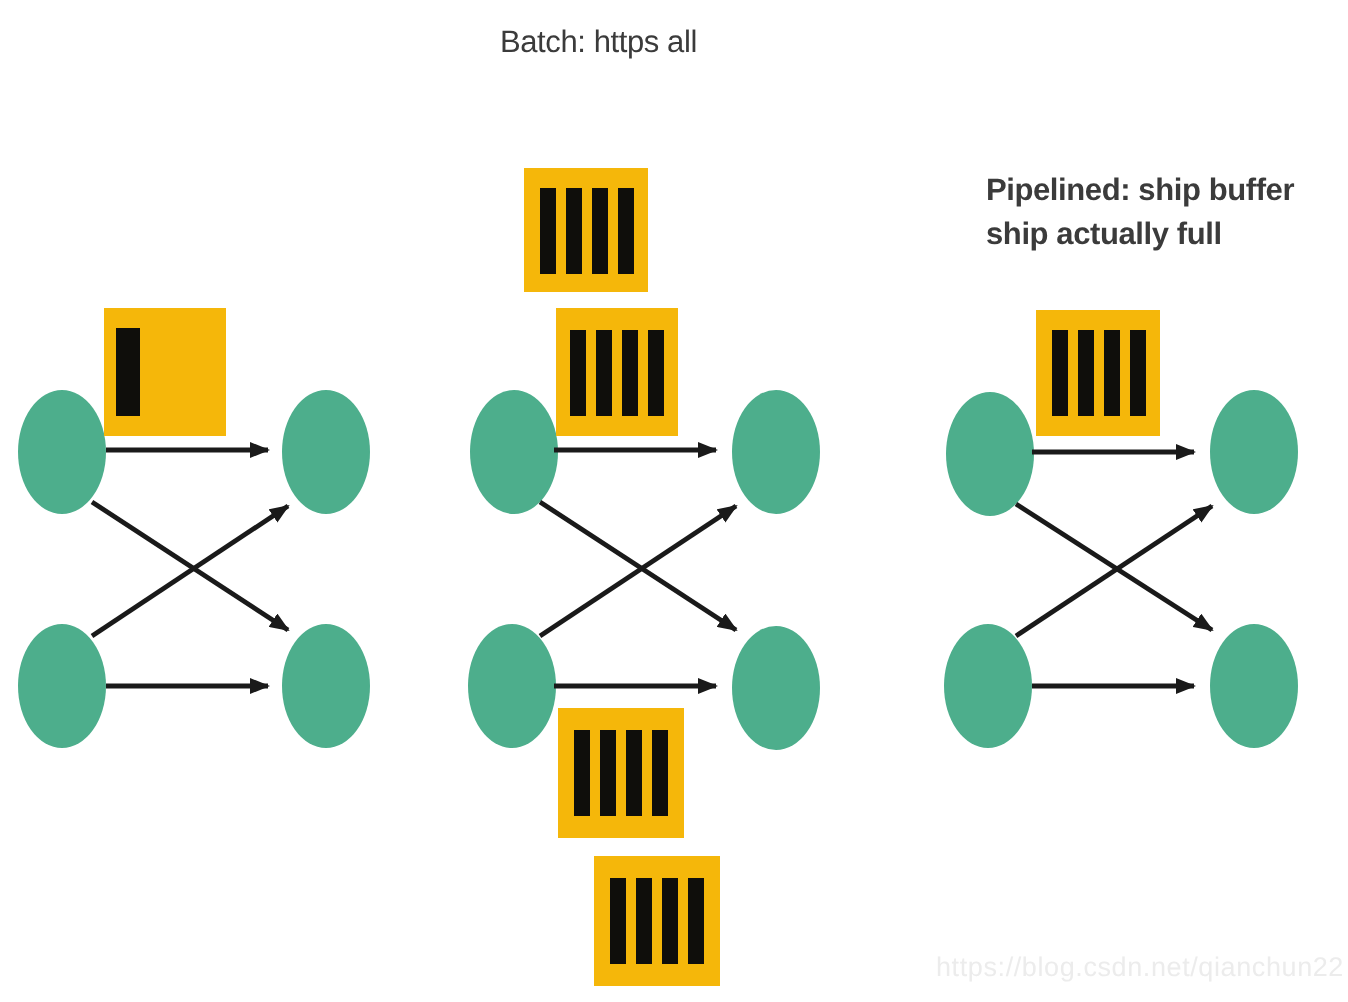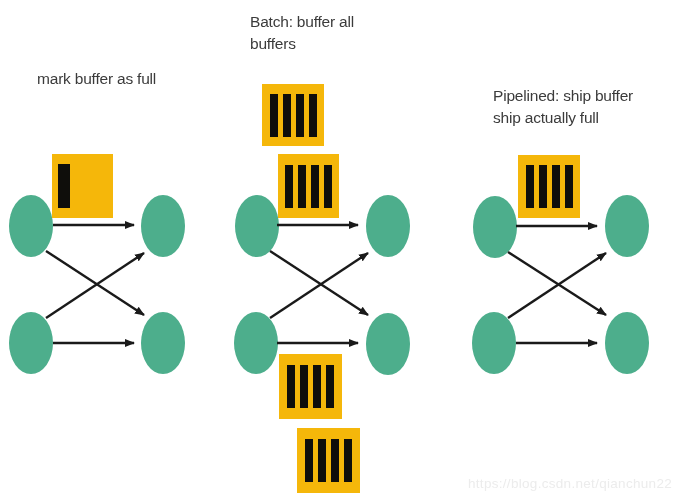--- a/index.html
+++ b/index.html
@@ -73,33 +73,31 @@
     <path class="arrow-path" marker-end="url(#ah)" d="M270,251 L368,315"></path>
     <path class="arrow-path" marker-end="url(#ah)" d="M270,318 L368,253"></path>
 
     <path class="arrow-path" marker-end="url(#ah)" d="M516,226 L597,226"></path>
     <path class="arrow-path" marker-end="url(#ah)" d="M516,343 L597,343"></path>
     <path class="arrow-path" marker-end="url(#ah)" d="M508,252 L606,315"></path>
     <path class="arrow-path" marker-end="url(#ah)" d="M508,318 L606,253"></path>
   </svg>
 
   <div class="label" style="left:37px; top:68px;">
-    <span>mark buffer as full</span>
   </div>
   <div class="node" style="left:9px;   top:195px;"></div>
   <div class="node" style="left:141px; top:195px;"></div>
   <div class="node" style="left:9px;   top:312px;"></div>
   <div class="node" style="left:141px; top:312px;"></div>
   <div class="buffer single" style="left:52px; top:154px; width:61px; height:64px;">
       <div class="bar"></div>
     </div>
 
   <div class="label" style="left:250px; top:11px;">
-    <span>Batch: buffer all</span>
-    <span>buffers</span>
+    <span>Batch: https all</span>
   </div>
   <div class="node" style="left:235px; top:195px;"></div>
   <div class="node" style="left:366px; top:195px;"></div>
   <div class="node" style="left:234px; top:312px;"></div>
   <div class="node" style="left:366px; top:313px;"></div>
   <div class="buffer" style="left:262px; top:84px;  width:62px; height:62px;">
       <div class="bar"></div>
       <div class="bar"></div>
       <div class="bar"></div>
       <div class="bar"></div>
@@ -116,21 +114,21 @@
       <div class="bar"></div>
       <div class="bar"></div>
     </div>
   <div class="buffer" style="left:297px; top:428px; width:63px; height:65px;">
       <div class="bar"></div>
       <div class="bar"></div>
       <div class="bar"></div>
       <div class="bar"></div>
     </div>
 
-  <div class="label" style="left:493px; top:85px;">
+  <div class="label" style="left:493px; top:85px;font-weight:bold;">
     <span>Pipelined: ship buffer</span>
     <span>ship actually full</span>
   </div>
   <div class="node" style="left:473px; top:196px;"></div>
   <div class="node" style="left:605px; top:195px;"></div>
   <div class="node" style="left:472px; top:312px;"></div>
   <div class="node" style="left:605px; top:312px;"></div>
   <div class="buffer" style="left:518px; top:155px; width:62px; height:63px;">
       <div class="bar"></div>
       <div class="bar"></div>

